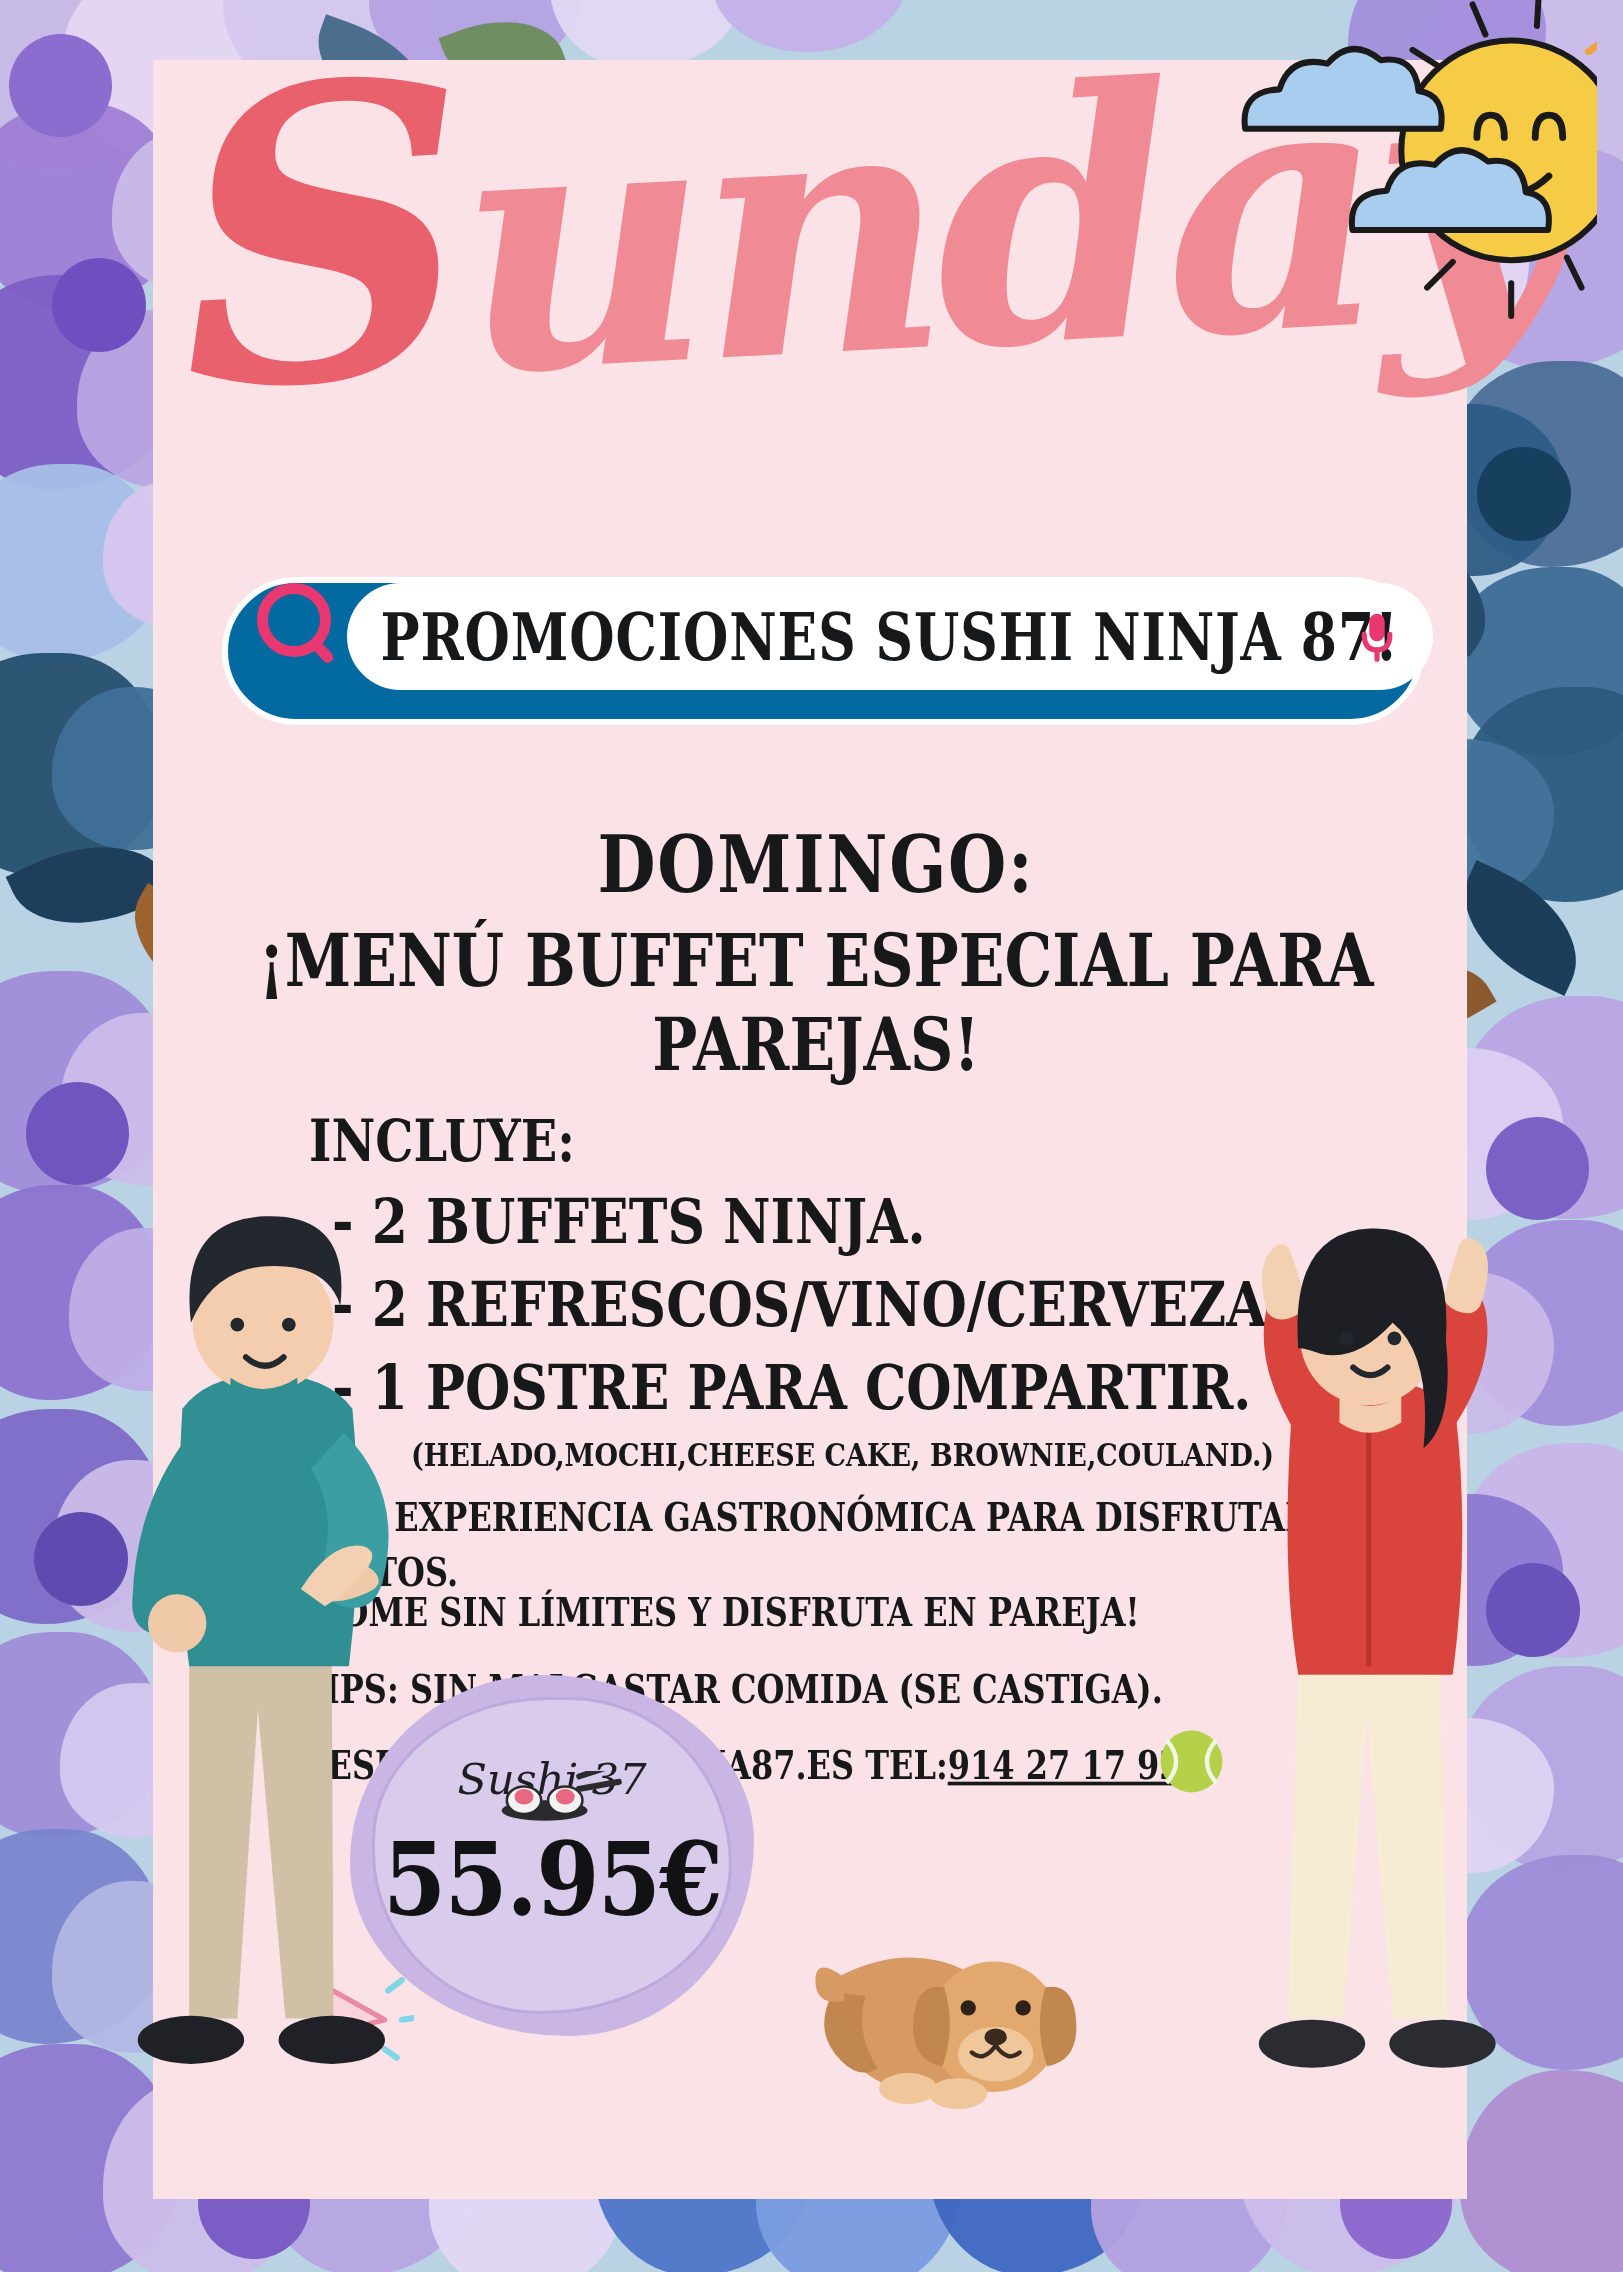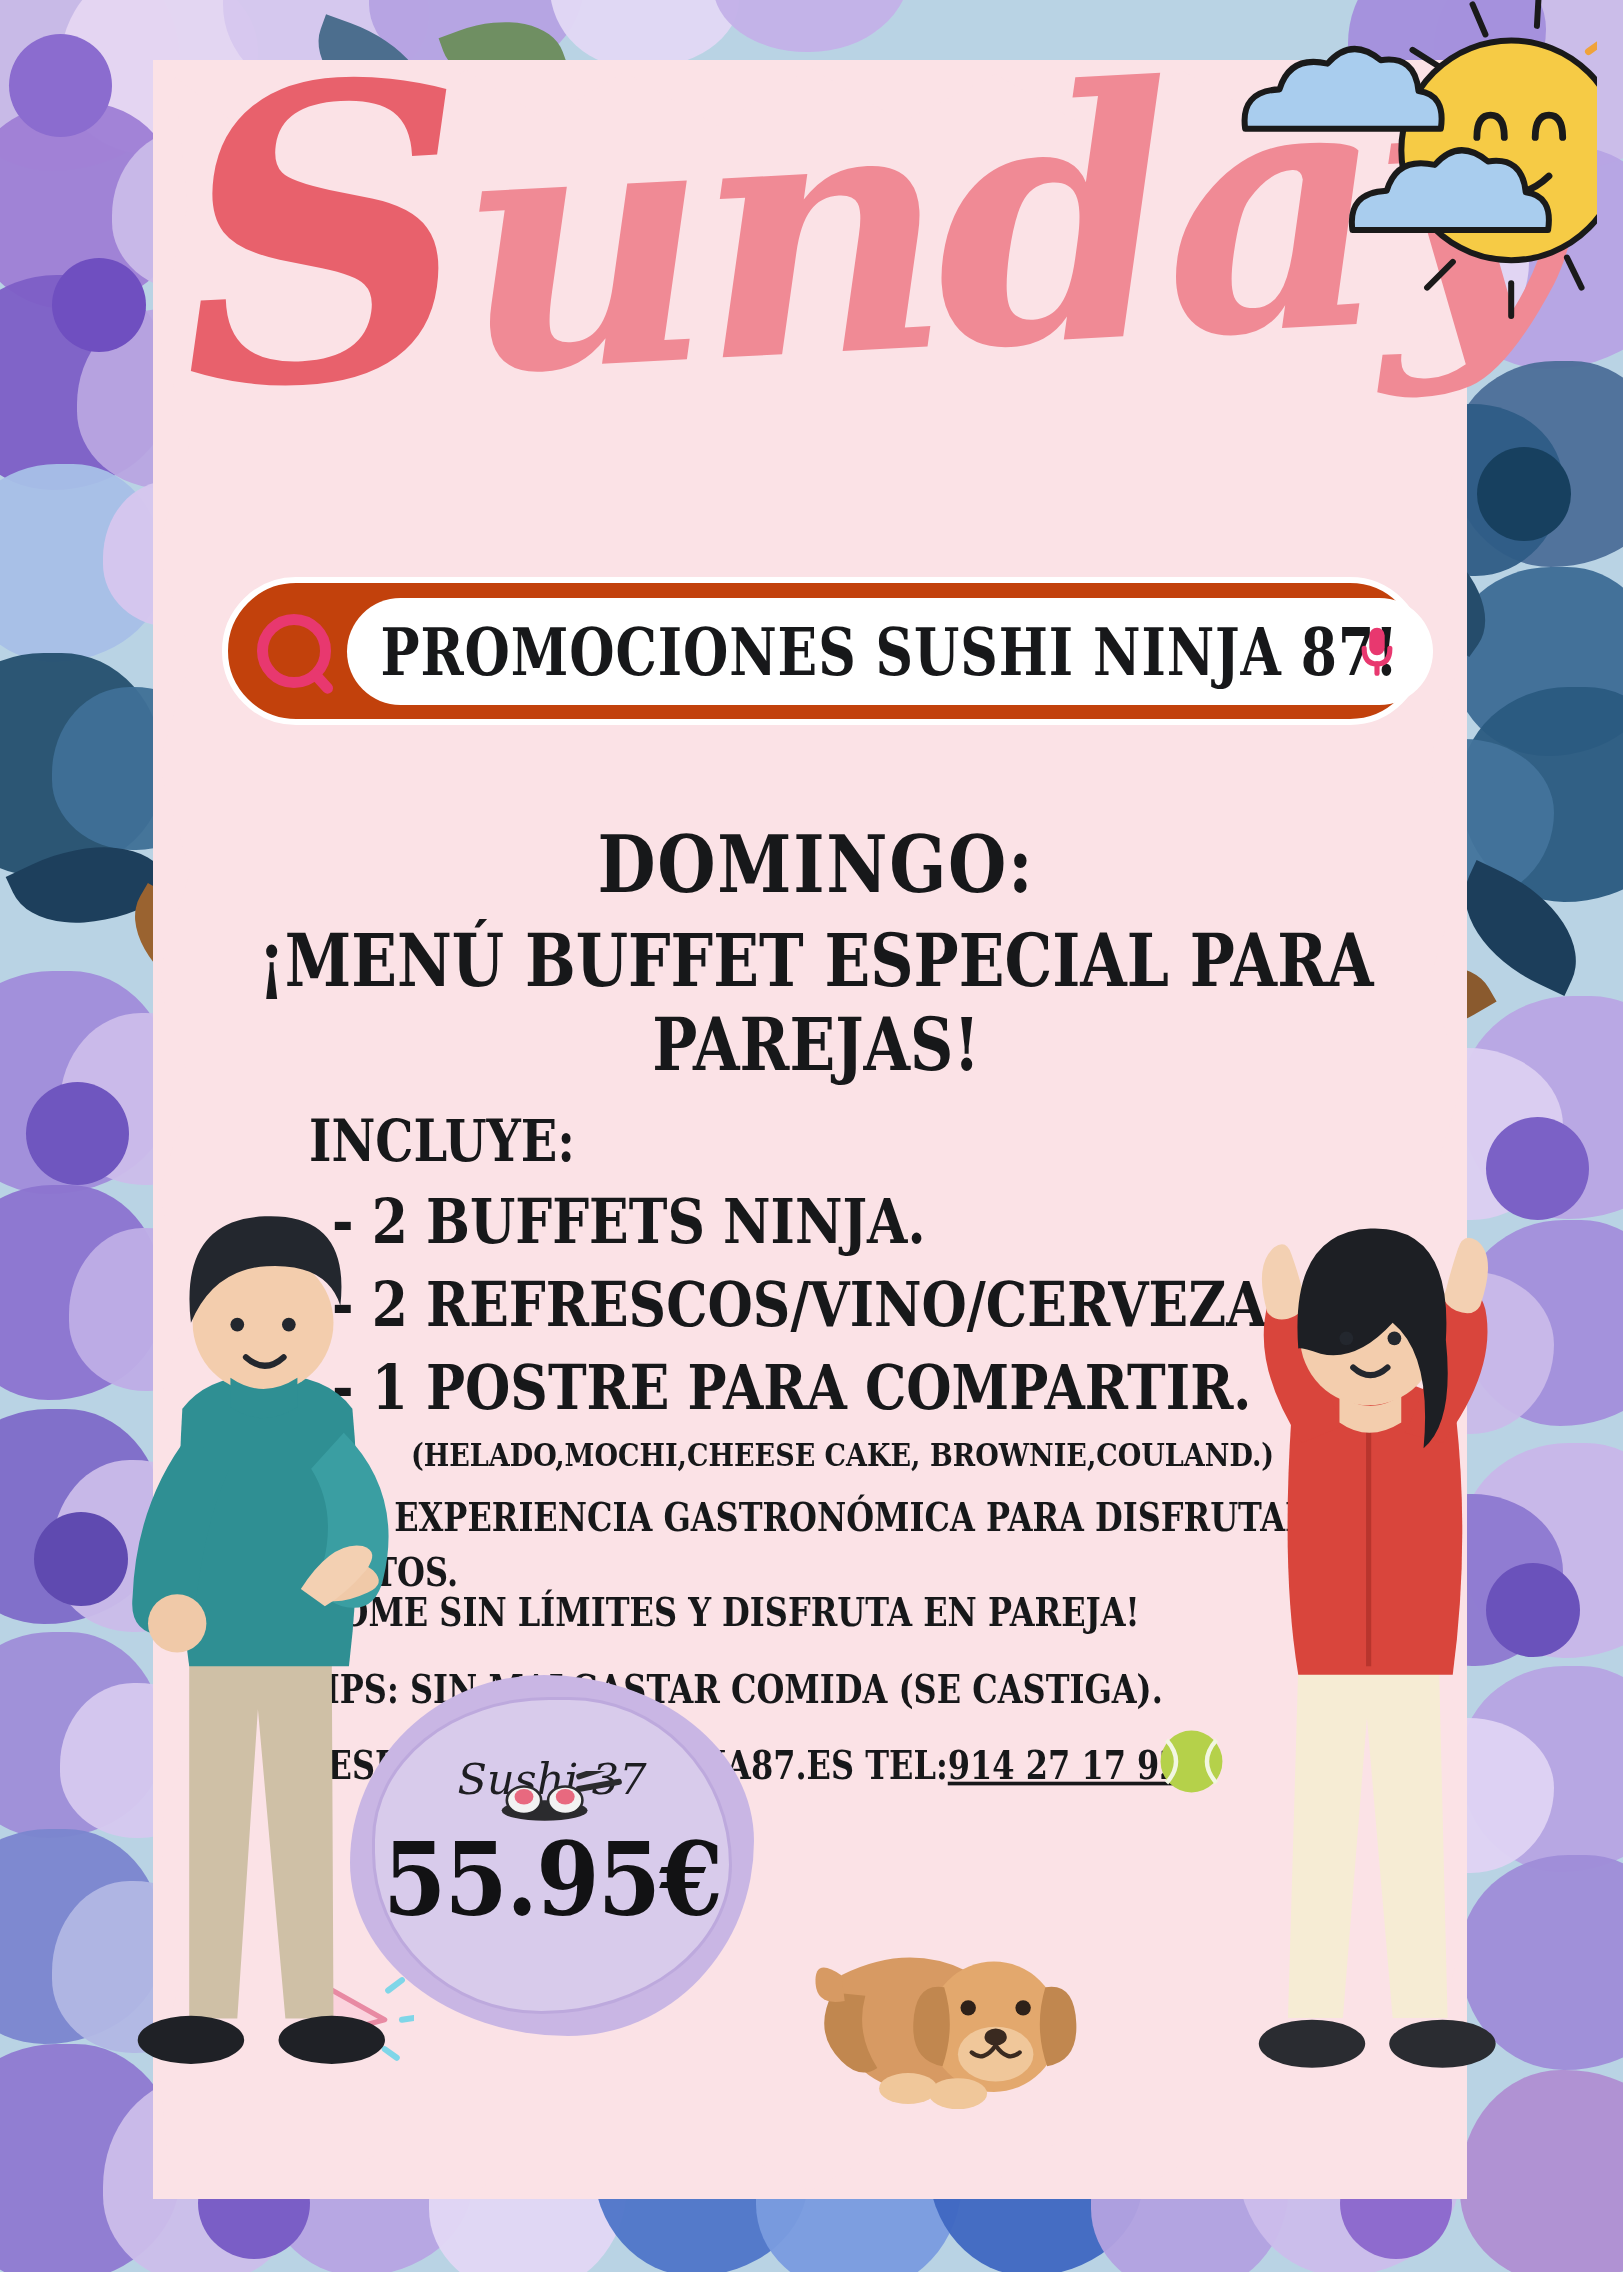--- a/index.html
+++ b/index.html
@@ -93,25 +93,25 @@
   
   .sun-wrap { position: absolute; right: 26px; top: 0px; width: 369px; height: 395px; }
 
   
   .searchbar {
     position: absolute;
     left: 222px;
     top: 577px;
     width: 1202px;
     height: 148px;
-    background: #c2410c;
+    background: #0369a1;
     border-radius: 77px;
     border: 6px solid #ffffff;
     display: flex;
-    align-items: center;
+    align-items: flex-start;
     padding: 0 12px 0 29px;
   }
   .mag {
     width: 74px; height: 74px;
     border-radius: 50%;
     border: 11px solid #e8386f;
     position: relative;
     flex: 0 0 auto;
     margin-right: 15.5px;
   }

